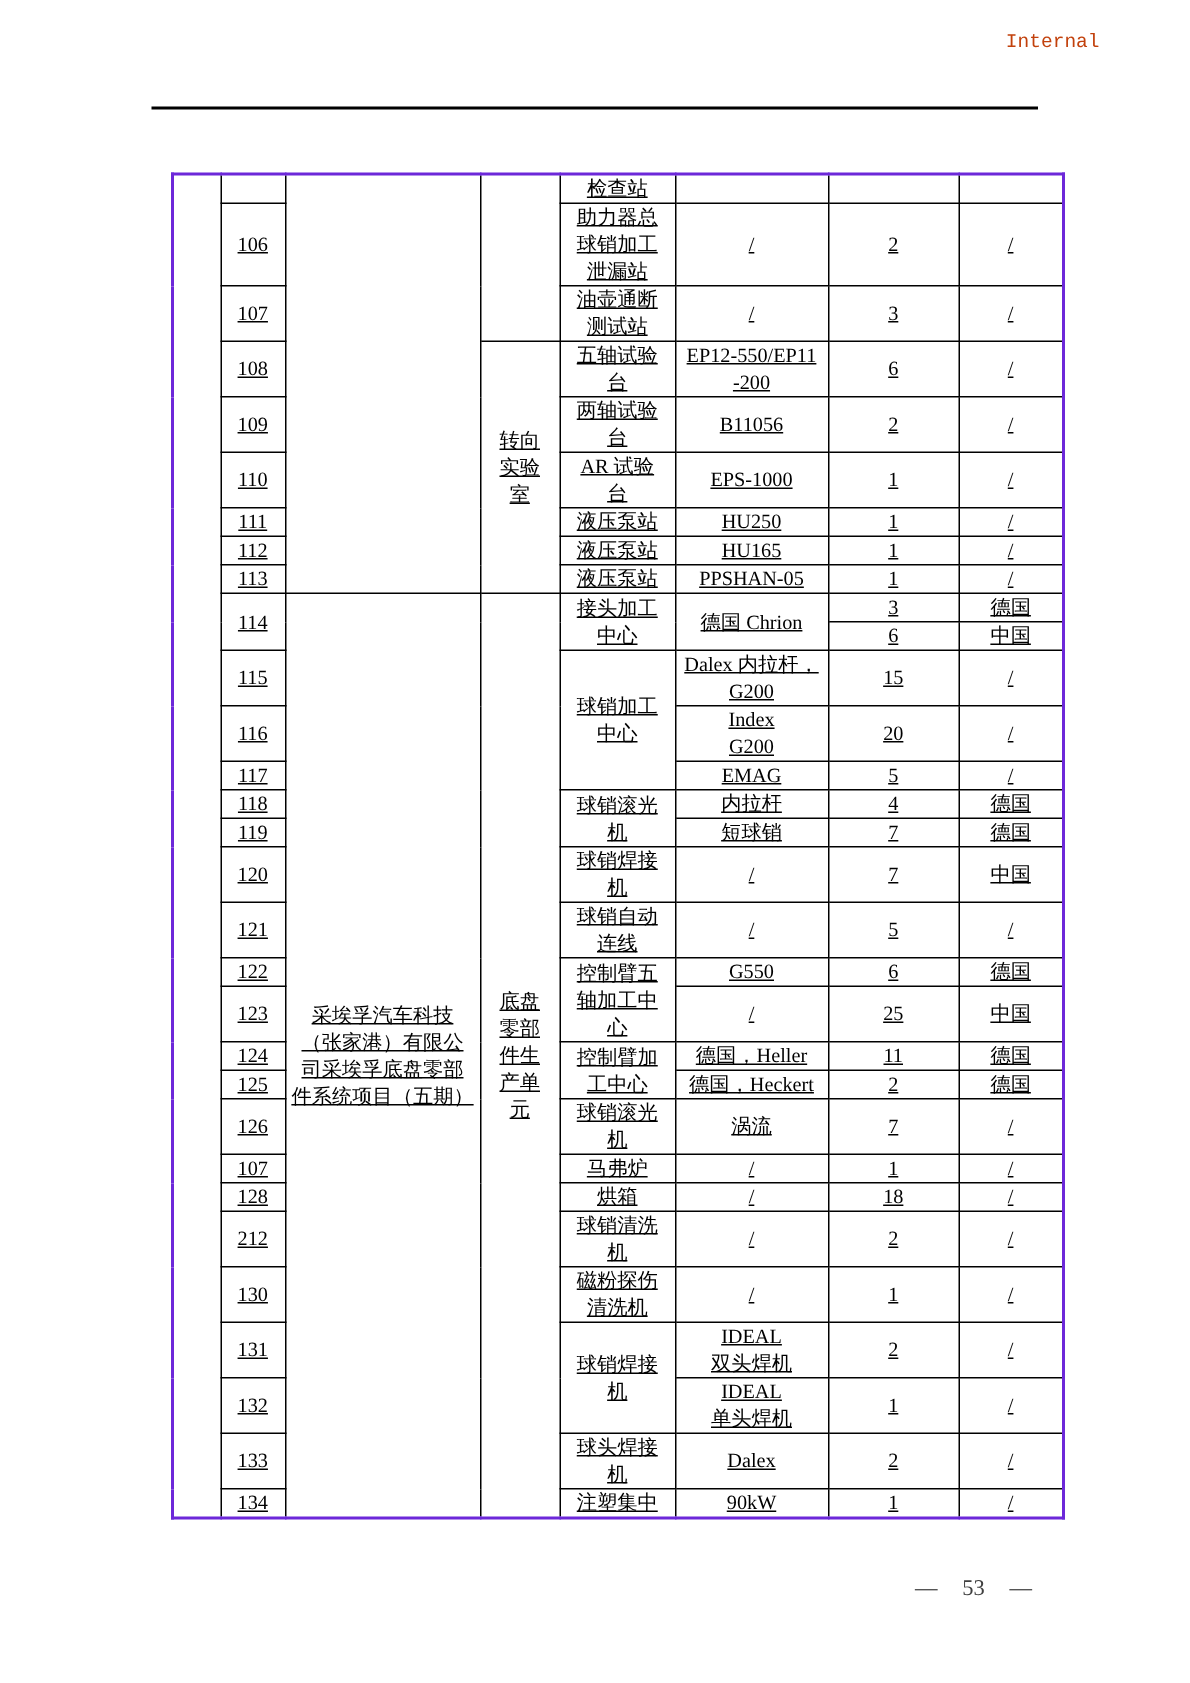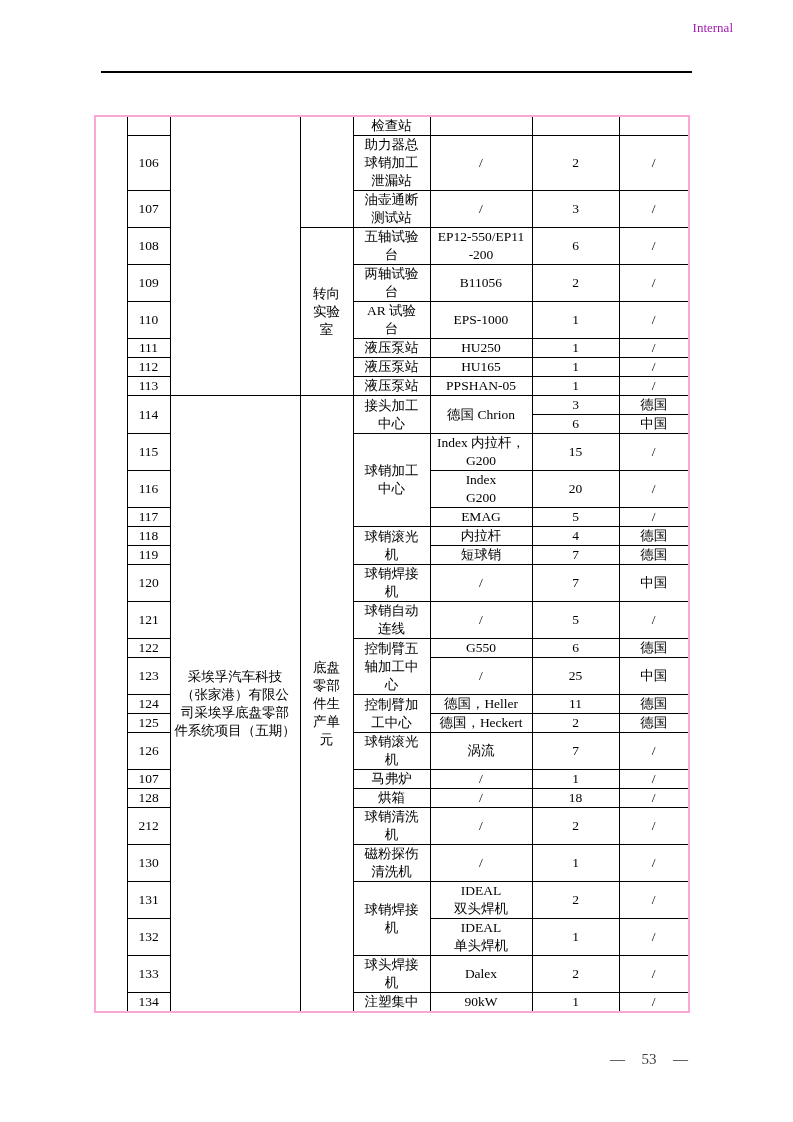--- a/index.html
+++ b/index.html
@@ -7,32 +7,33 @@
   .page {
     position:relative;
     width:793px; height:1122px;
     background:#ffffff;
     color:#000;
     font-family:"Liberation Serif","DejaVu Serif",serif;
     overflow:hidden;
   }
   .internal-label {
     position:absolute; top:20px; right:60px;
-    font-family:Liberation Serif, serif;
-    font-size:13px; color:#a21caf;
+    font-family:Liberation Mono, monospace;
+    font-size:13px; color:#c2410c;
   }
   .header-rule {
     position:absolute; left:101px; top:71px;
     width:591px; height:2px; background:#000;
   }
   table.equip {
-    position:absolute; left:94px; top:115px;
+    position:absolute; left:114px; top:115px;
     width:594px;
     border-collapse:collapse; table-layout:fixed;
-    border:2px solid #f9a8d4;
+    border:2px solid #6d28d9;
+    text-decoration:underline;
   }
   table.equip td {
     border:1px solid #000;
     text-align:center; vertical-align:middle;
     font-size:13.5px; line-height:18px;
     white-space:pre-line;
     padding:0 2px;
     overflow:hidden;
   }
   tr.h1 { height:19px; }
@@ -161,21 +162,21 @@
         <td>德国</td>
       </tr>
       <tr class="h1">
         <td>6</td>
         <td>中国</td>
       </tr>
       <tr class="h2">
         <td>115</td>
         <td rowspan="3">球销加工
 中心</td>
-        <td class="model">Index 内拉杆，
+        <td class="model">Dalex 内拉杆，
 G200</td>
         <td>15</td>
         <td>/</td>
       </tr>
       <tr class="h2">
         <td>116</td>
         <td class="model">Index
 G200</td>
         <td>20</td>
         <td>/</td>

